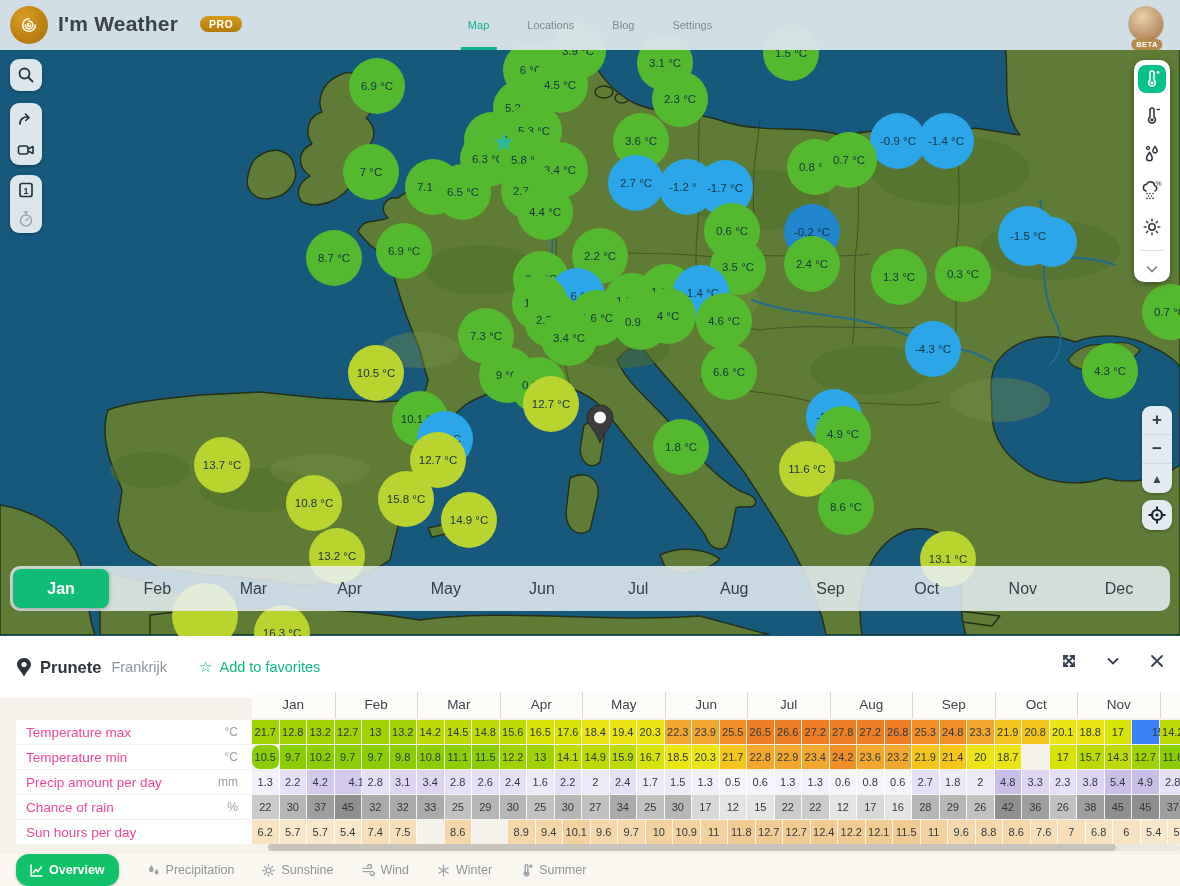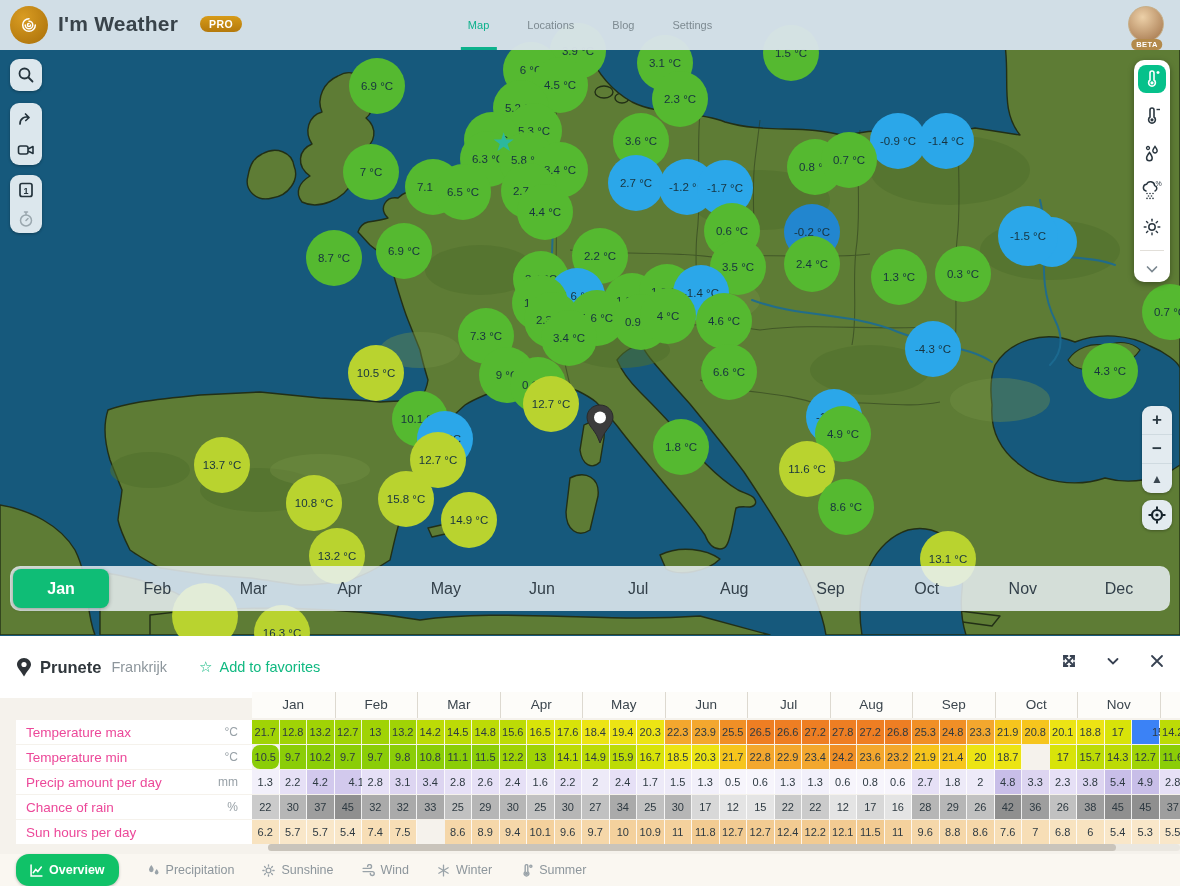--- a/index.html
+++ b/index.html
@@ -624,21 +624,21 @@
               <span class="unit"></span>
             </div>
             <div class="t-cell" style="background: rgb(248, 227, 192);">6.2</div>
             <div class="t-cell" style="background: rgb(249, 231, 201);">5.7</div>
             <div class="t-cell" style="background: rgb(249, 231, 201);">5.7</div>
             <div class="t-cell" style="background: rgb(249, 231, 201);">5.4</div>
             <div class="t-cell" style="background: rgb(247, 222, 182);">7.4</div>
             <div class="t-cell" style="background: rgb(247, 222, 182);">7.5</div>
             <div class="t-cell" style="background: rgb(247, 222, 182); margin-top: 40px;">7.7</div>
             <div class="t-cell" style="background: rgb(245, 215, 169);">8.6</div>
-            <div class="t-cell" style="background: rgb(245, 215, 169);">8.9</div>
+            <div class="t-cell" style="background: rgb(245, 215, 169); margin-left: 36px;">8.9</div>
             <div class="t-cell" style="background: rgb(245, 215, 169);">9.4</div>
             <div class="t-cell" style="background: rgb(244, 209, 157);">10.1</div>
             <div class="t-cell" style="background: rgb(245, 215, 169);">9.6</div>
             <div class="t-cell" style="background: rgb(245, 215, 169);">9.7</div>
             <div class="t-cell" style="background: rgb(244, 209, 157);">10</div>
             <div class="t-cell" style="background: rgb(244, 209, 157);">10.9</div>
             <div class="t-cell" style="background: rgb(244, 209, 157);">11</div>
             <div class="t-cell" style="background: rgb(242, 203, 146);">11.8</div>
             <div class="t-cell" style="background: rgb(242, 203, 146);">12.7</div>
             <div class="t-cell" style="background: rgb(242, 203, 146);">12.7</div>

